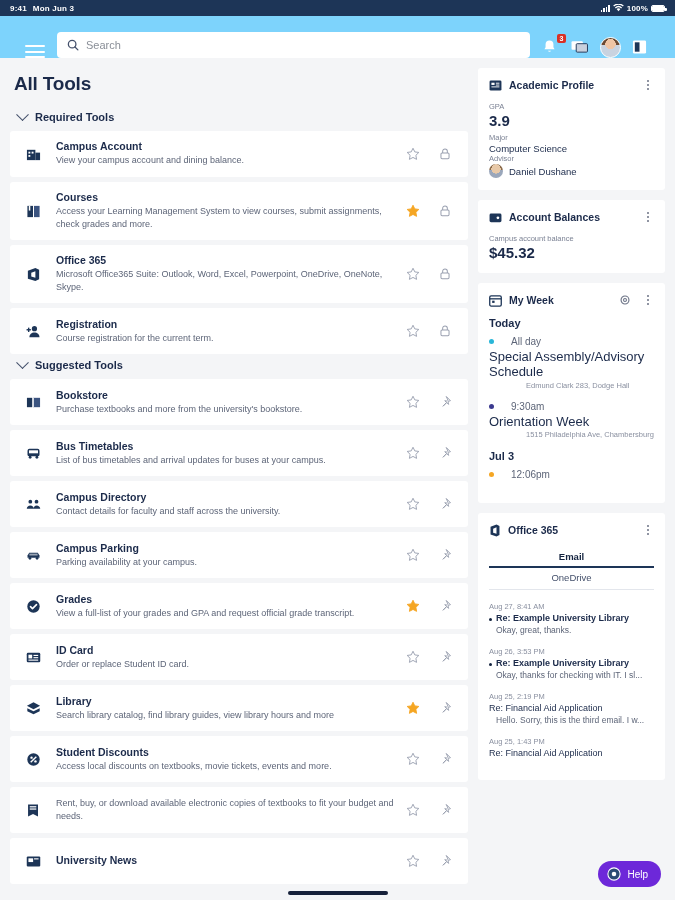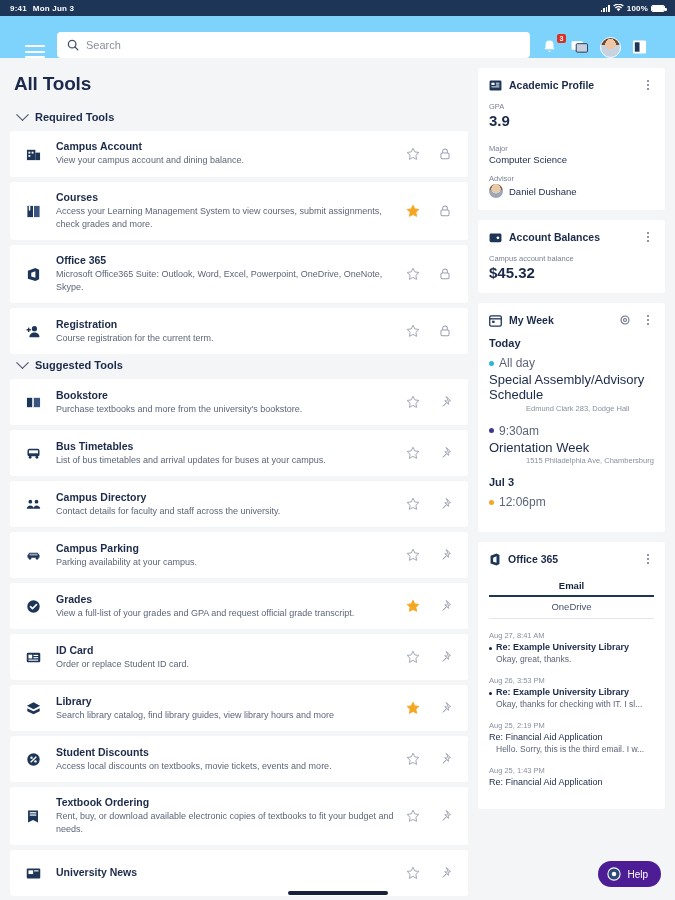--- a/index.html
+++ b/index.html
@@ -81,48 +81,48 @@
   .tool .acts{display:flex; gap:18px; align-items:center; flex:0 0 auto; padding-right:4px;}
   .act{width:14px;height:14px;cursor:pointer;}
 
   
   .card{background:#fff; border-radius:3px; margin-bottom:10px; padding:10px 11px 12px 11px;}
   .card-head{display:flex; align-items:center; gap:7px; margin-bottom:10px;}
   .card-title{font-size:10.5px; font-weight:bold; flex:1;}
   .kebab{width:12px;height:14px;display:flex;flex-direction:column;justify-content:center;align-items:center;gap:2px;cursor:pointer;}
   .kebab i{width:2px;height:2px;border-radius:50%;background:#6b7285;display:block;}
   .lbl{font-size:7.5px; color:#7b8294; margin-bottom:1px;}
-  .val-big{font-size:15px; font-weight:bold; margin-bottom:15px;}
-  .val{font-size:9.5px; margin-bottom:9px;}
+  .val-big{font-size:15px; font-weight:bold; margin-bottom:4px;}
+  .val{font-size:9.5px; }
   .advisor{display:flex; align-items:center; gap:6px; font-size:9.5px;}
   .adv-av{width:14px;height:14px;border-radius:50%;
      background:radial-gradient(circle at 50% 35%, #e8c9a8 0 40%, transparent 41%),
                 linear-gradient(#8a6a4a 0 40%, #9aa7bb 40% 100%);}
 
   .day-title{font-size:11px; font-weight:bold; margin:3px 0 7px 0;}
   .ev{margin-bottom:11px;}
-  .ev-time{display:flex; align-items:center; gap:5px; font-size:12px; color:#5d6578; margin-bottom:2px;}
+  .ev-time{display:flex; align-items:center; gap:17px; font-size:10px; color:#5d6578; margin-bottom:2px;}
   .dot{width:5px;height:5px;border-radius:50%;display:block;}
   .ev-name{font-size:13px; margin-bottom:1.5px;}
   .ev-loc{font-size:7.5px; color:#8a90a0;padding-left:37px;}
 
   .tabs{display:flex; border-bottom:1px solid #e3e6ec; margin-bottom:8px;flex-direction:column;}
   .tab{flex:1; text-align:center; font-size:9.5px; padding:4px 0 6px 0; color:#44506b; cursor:pointer;}
   .tab.on{font-weight:bold; color:#13233f; box-shadow:inset 0 -2px 0 #1d3557;}
   .mail{margin-bottom:10px;}
   .mail-date{font-size:7.5px; color:#8a90a0; margin-bottom:2px;margin-top:12px;}
   .mail-sub{font-size:9px; margin-bottom:2px; display:flex; gap:4px; align-items:baseline;}
   .mail-sub .ud{width:3px;height:3px;border-radius:50%;background:#13233f;flex:0 0 3px;}
   .mail-sub.unread span.txt{font-weight:bold;}
   .mail-pre{font-size:8.5px; color:#5d6578; padding-left:7px;}
 
   
   .help{
     position:absolute; right:14px; bottom:13px; height:26px; padding:0 13px 0 9px;
-    background:#4c1d95; color:#fff; border-radius:13px;
+    background:#6d28d9; color:#fff; border-radius:13px;
     display:flex; align-items:center; gap:6px; font-size:10px; cursor:pointer;
   }
   .homebar{
     position:absolute; left:50%; transform:translateX(-50%); bottom:5px;
     width:100px; height:4px; border-radius:2px; background:#16213a;
   }
   svg{display:block;}
 </style>
 </head>
 <body>
@@ -468,21 +468,20 @@
         </div>
         <div class="tool">
       <span class="ticon">
             <svg width="15" height="15" viewBox="0 0 16 16">
               <path d="M2.2 1.6h10.6v12.8l-5.3-2.6-5.3 2.6Z" fill="#1d3557"></path>
               <rect x="4" y="3.4" width="7" height="1.3" fill="#fff"></rect>
               <rect x="4" y="5.8" width="7" height="1.3" fill="#fff"></rect>
             </svg>
           </span>
       <span class="tbody">
-        <span class="tname" style="display:block">Textbook Ordering</span>
         <span class="tdesc" style="display:block">Rent, buy, or download available electronic copies of textbooks to fit your budget and needs.</span>
       </span>
       <span class="acts">
         <svg class="act" viewBox="0 0 18 18">
     <path d="M9 1.6 11.3 6.3 16.5 7 12.7 10.7 13.6 15.9 9 13.4 4.4 15.9 5.3 10.7 1.5 7 6.7 6.3Z" fill="none" stroke="#9aa0b0" stroke-width="1.2" stroke-linejoin="round"></path>
             </svg>
         <svg class="act" viewBox="0 0 18 18">
     <path d="M10.6 1.9 16 7.3l-2 .6-1 1 .6 3.2-2.4-2.4-4.8 4.8 4.6-4.9-2.3-2.3 3.2.6 1-1Z" fill="none" stroke="#9aa0b0" stroke-width="1.25" stroke-linejoin="round"></path>
             </svg>
       </span>

